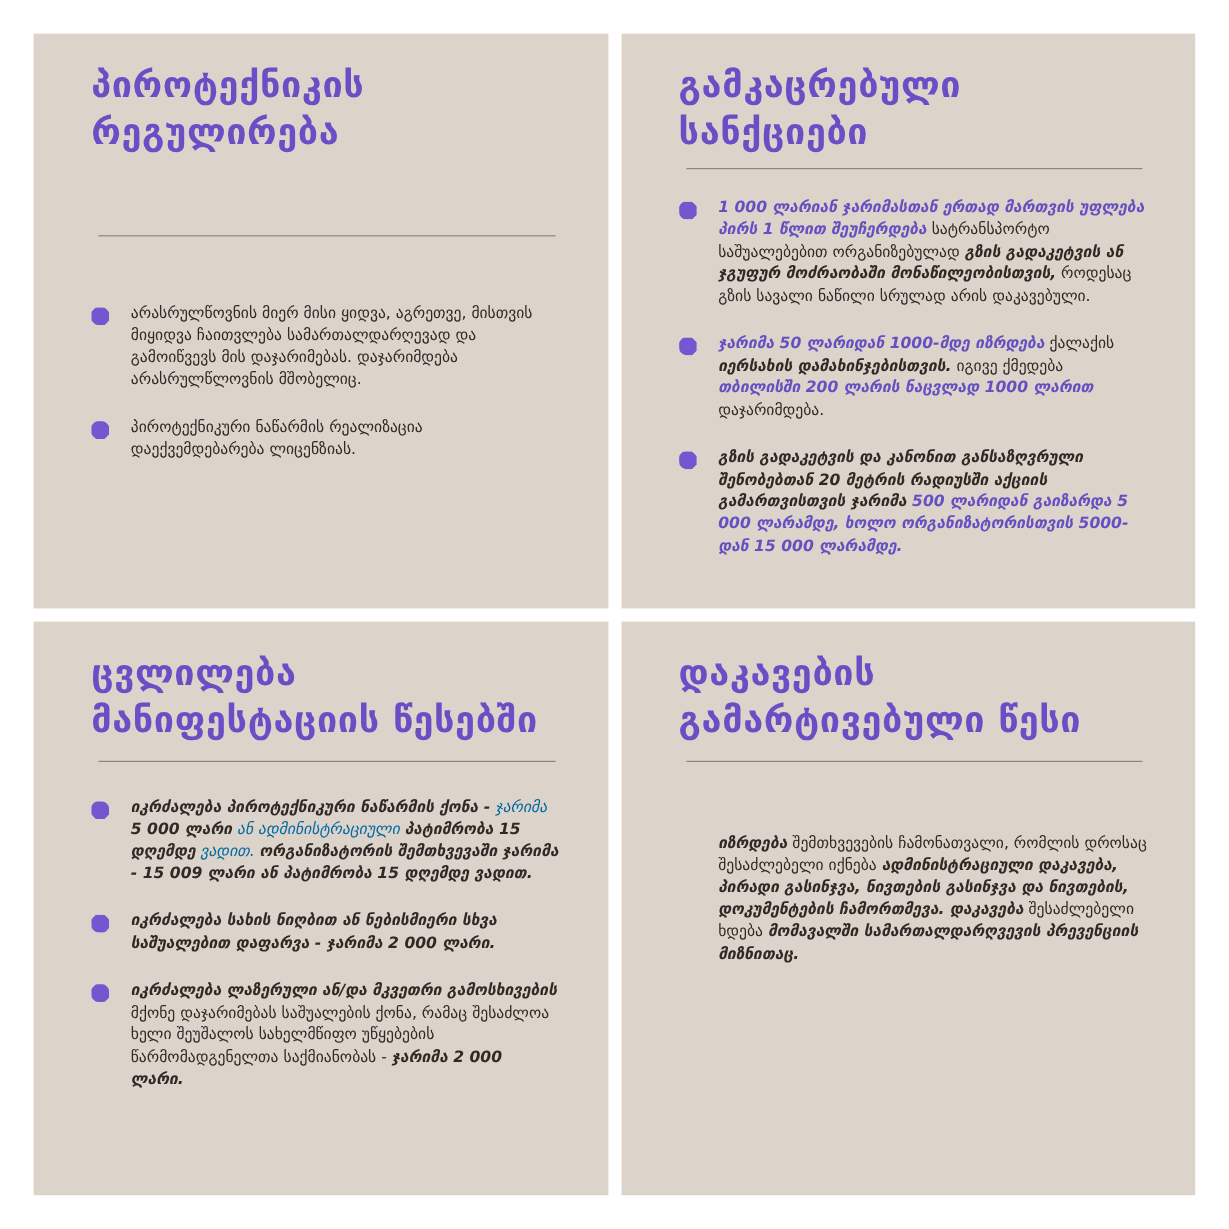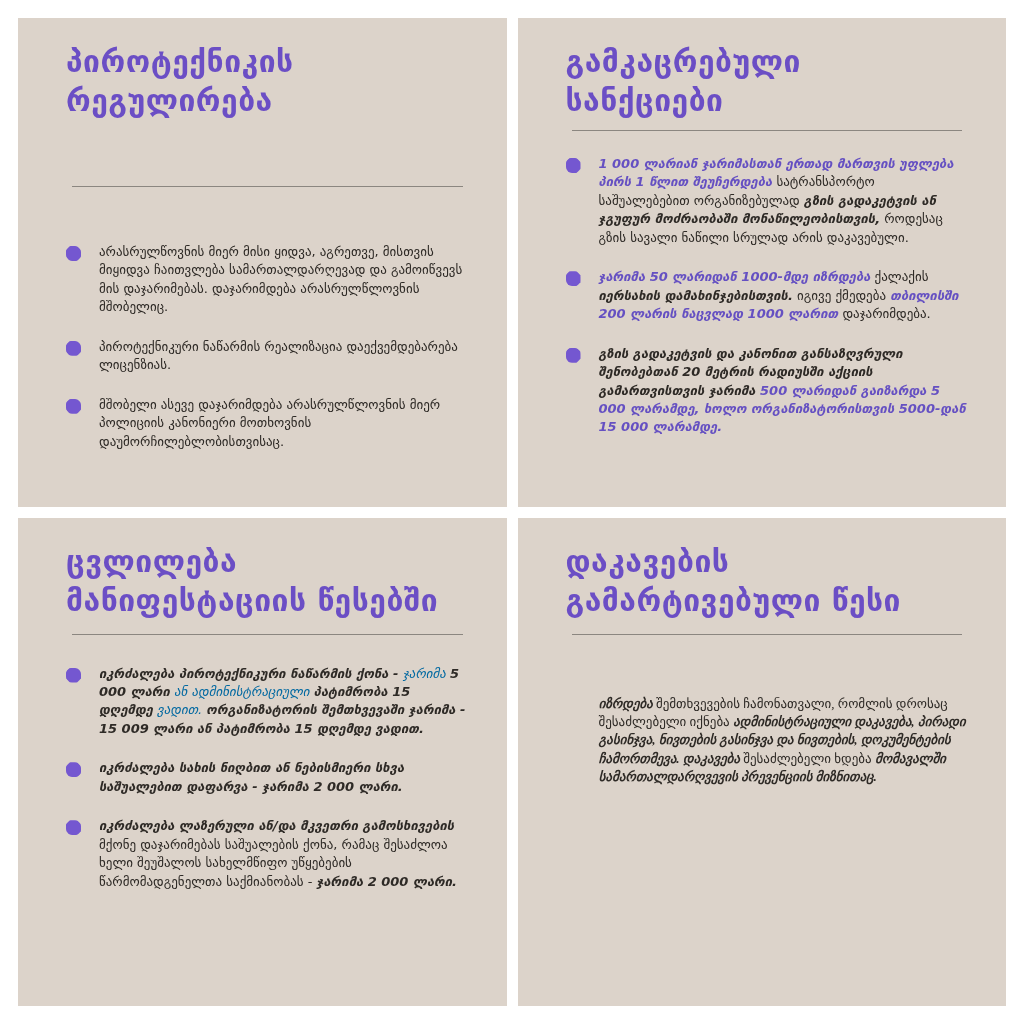--- a/index.html
+++ b/index.html
@@ -4,21 +4,21 @@
 <style>
   * { margin:0; padding:0; box-sizing:border-box; }
   html,body { width:1024px; height:1024px; background:#ffffff; }
   body { font-family:"DejaVu Sans", sans-serif; }
   .grid {
     width:1024px; height:1024px;
     display:grid;
     grid-template-columns:1fr 1fr;
     grid-template-rows:1fr 1fr;
     gap:11px;
-    padding:18px;
+    padding:28px;
     background:#ffffff;
   }
   .panel {
     background:#dcd3ca;
     padding:24px 40px 18px 48px;
     overflow:hidden;
     position:relative;
   }
   .panel h1 {
     color:#6b4ec5;
@@ -36,21 +36,21 @@
   }
   
   .p1 .divider { margin-top:66px; }
   .p1 .bullets { margin-top:56px; }
   .p2 .divider { margin-top:10px; }
   .p2 .bullets { margin-top:24px; }
   .p3 .divider { margin-top:14px; }
   .p3 .intro   { margin-top:18px; }
   .p3 .bullets { margin-top:30px; }
   .p4 .divider { margin-top:14px; }
-  .p4 .bullets { margin-top:60px;font-family:Liberation Serif, serif; }
+  .p4 .bullets { margin-top:60px; }
 
   .intro {
     font-size:15.5px;
     font-weight:bold;
     font-style:italic;
     color:#2e2a26;
     margin-left:6px;
   }
   .bullets { list-style:none; }
   .bullets li {
@@ -88,24 +88,20 @@
     <h1>პიროტექნიკის რეგულირება</h1>
     <hr class="divider">
     <ul class="bullets">
         <li>
           <span class="marker"></span>
           <p class="btext"><span class="s-r">არასრულწოვნის მიერ მისი ყიდვა, აგრეთვე, მისთვის მიყიდვა ჩაითვლება სამართალდარღევად და გამოიწვევს მის დაჯარიმებას. დაჯარიმდება არასრულწლოვნის მშობელიც.</span></p>
         </li>
         <li>
           <span class="marker"></span>
           <p class="btext"><span class="s-r">პიროტექნიკური ნაწარმის რეალიზაცია დაექვემდებარება ლიცენზიას.</span></p>
-        </li>
-        <li>
-          <span class="marker"></span>
-          <p class="btext"><span class="s-r">მშობელი ასევე დაჯარიმდება არასრულწლოვნის მიერ პოლიციის კანონიერი მოთხოვნის დაუმორჩილებლობისთვისაც.</span></p>
         </li>
       </ul>
   </section>
 
   <section class="panel p2">
     <h1>გამკაცრებული სანქციები</h1>
     <hr class="divider">
     <ul class="bullets">
         <li>
           <span class="marker"></span>

